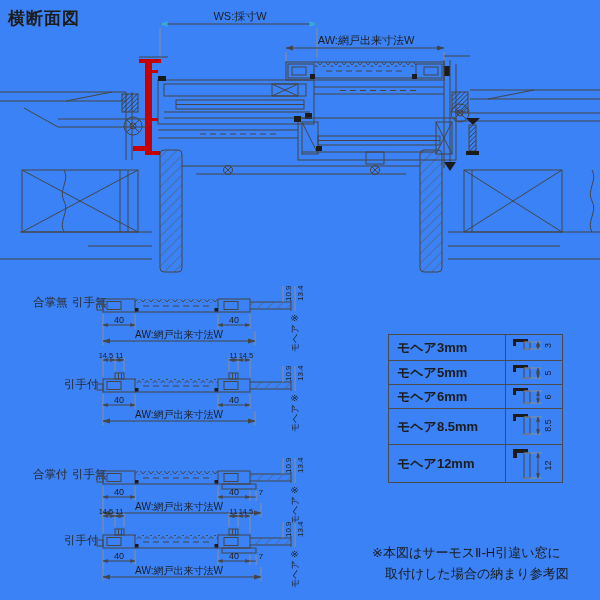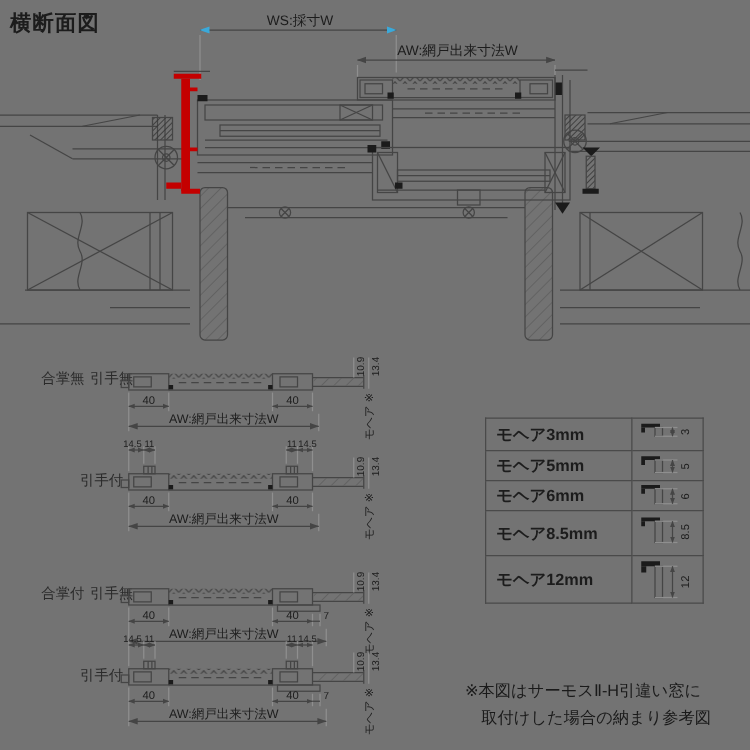--- a/index.html
+++ b/index.html
@@ -1,18 +1,18 @@
 <!DOCTYPE html>
 <html><head>
 <meta charset="utf-8">
 <style>
   html,body { margin:0; padding:0; background:#e8e8e8; }
   .page {
     position:relative; width:600px; height:600px; margin:0 auto;
-    background:#737373; overflow:hidden;
+    background:#3b82f6; overflow:hidden;
     font-family:"Liberation Sans","DejaVu Sans",sans-serif; color:#1c1c1c;
   }
   .abs { position:absolute; }
   .page-title { font-size:17px; font-weight:bold; letter-spacing:1px; }
   
   svg { display:block; }
   svg.sec, svg.main, svg.glyph { overflow:visible; }
   .ln line, .ln rect, .ln path, .ln circle, .ln polyline { stroke:#454545; stroke-width:1; fill:none; }
   .ln .ext { stroke:#8f8f8f; }
   .ln .dash { stroke-dasharray:6 4; }

